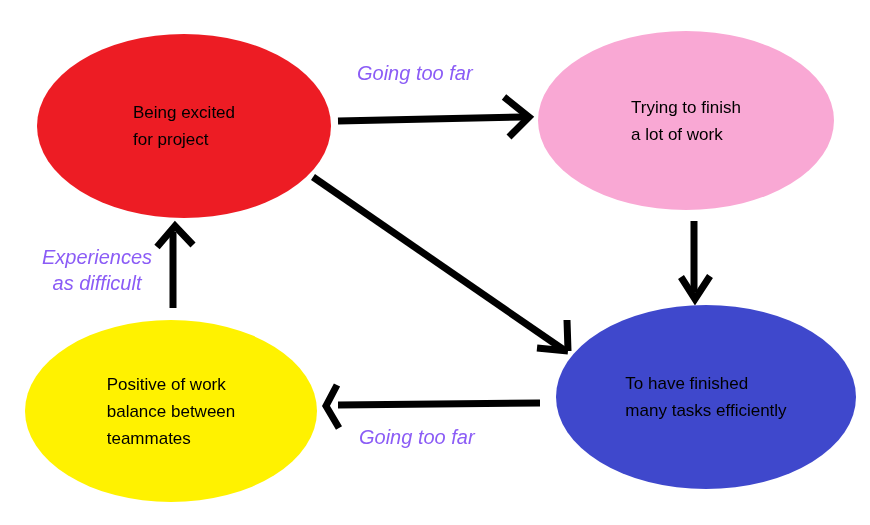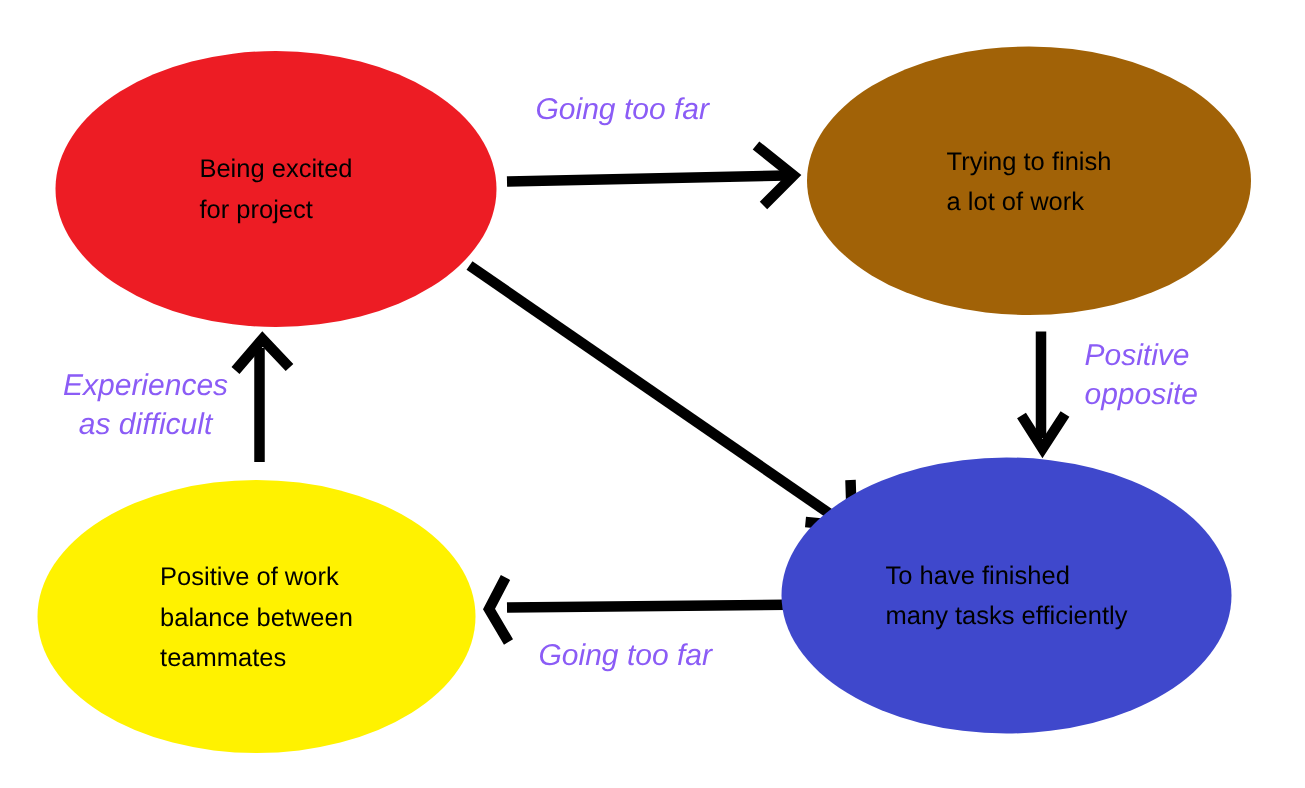--- a/index.html
+++ b/index.html
@@ -75,40 +75,38 @@
 
     <path d="M173,308 L173,232" style="stroke: rgb(0, 0, 0);"></path>
     <polyline points="157,247 175,226 193,245" style="stroke: rgb(0, 0, 0);"></polyline>
   </svg>
 
   <div class="node" style="left: 37px; top: 34px; width: 294px; height: 184px; background-color: rgb(237, 28, 36);">
     <div class="node-label">Being excited
 for project</div>
   </div>
 
-  <div class="node" style="left: 538px; top: 31px; width: 296px; height: 179px; background-color: #a16207;">
+  <div class="node" style="left: 538px; top: 31px; width: 296px; height: 179px; background-color: #f9a8d4;">
     <div class="node-label">Trying to finish
 a lot of work</div>
   </div>
 
-  <div class="node" style="left: 521px; top: 305px; width: 300px; height: 184px; background-color: rgb(63, 72, 204);">
+  <div class="node" style="left: 556px; top: 305px; width: 300px; height: 184px; background-color: rgb(63, 72, 204);">
     <div class="node-label">To have finished
 many tasks efficiently</div>
   </div>
 
   <div class="node" style="left: 25px; top: 320px; width: 292px; height: 182px; background-color: rgb(255, 242, 0);">
     <div class="node-label">Positive of work
 balance between
 teammates</div>
   </div>
 
   <div class="edge-label" style="left:357px; top:60px;">Going too far</div>
 
-  <div class="edge-label" style="left:723px; top:224px;">Positive
-opposite</div>
 
 
   <div class="edge-label" style="left:359px; top:424px;">Going too far</div>
 
   <div class="edge-label" style="left:42px; top:244px;text-align:center;">Experiences
 as difficult</div>
 
 </div>
 
 </body></html>

